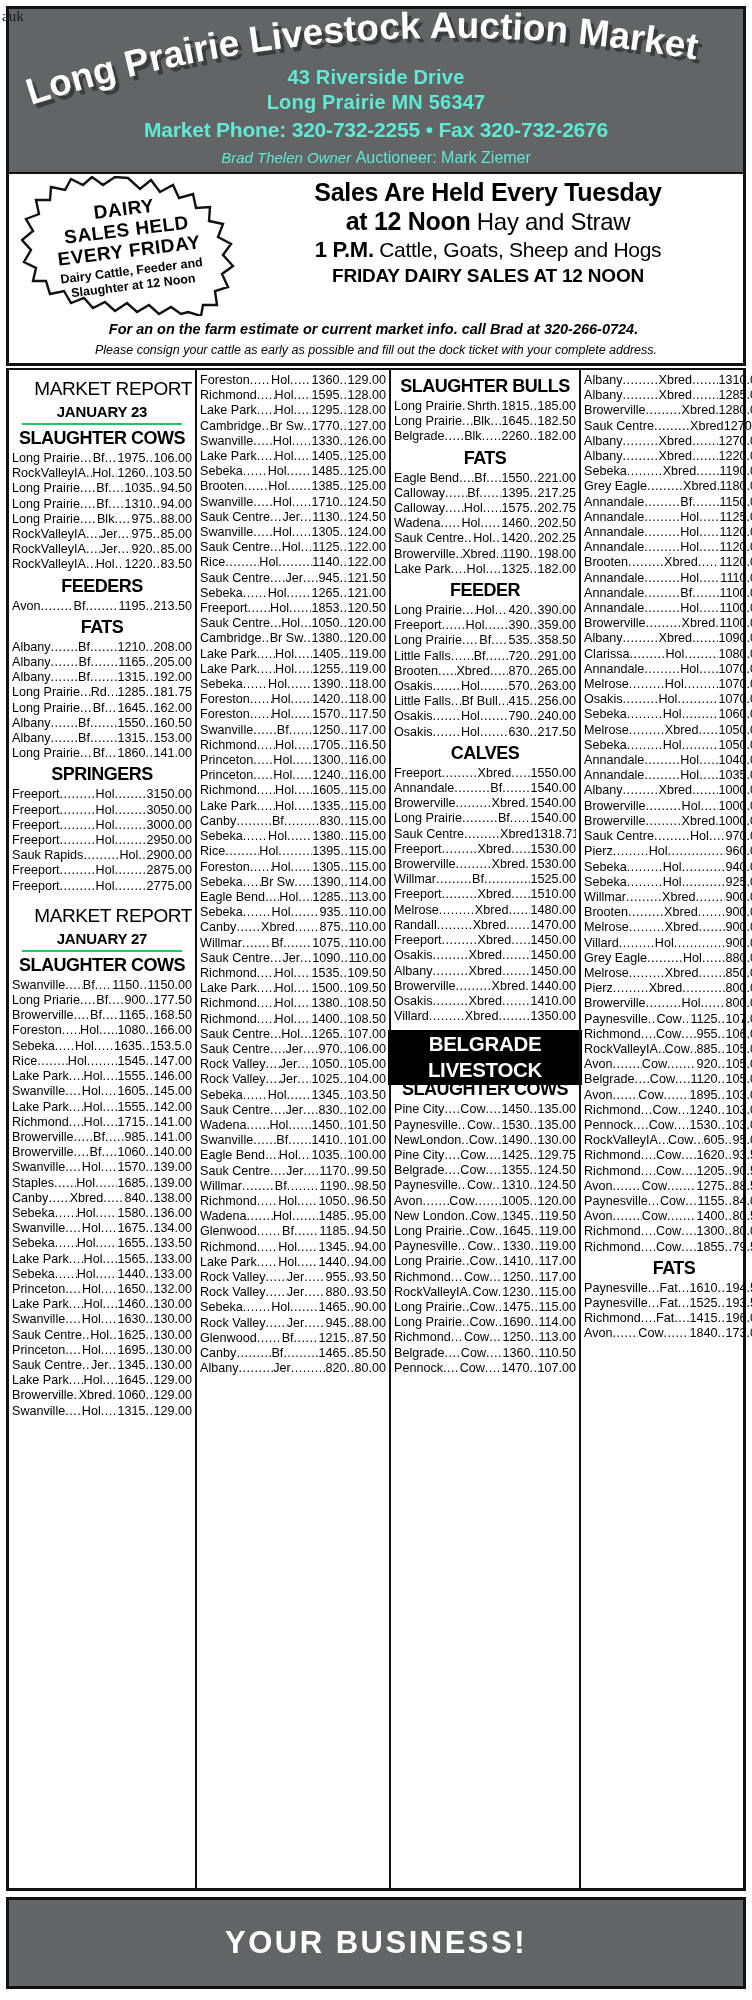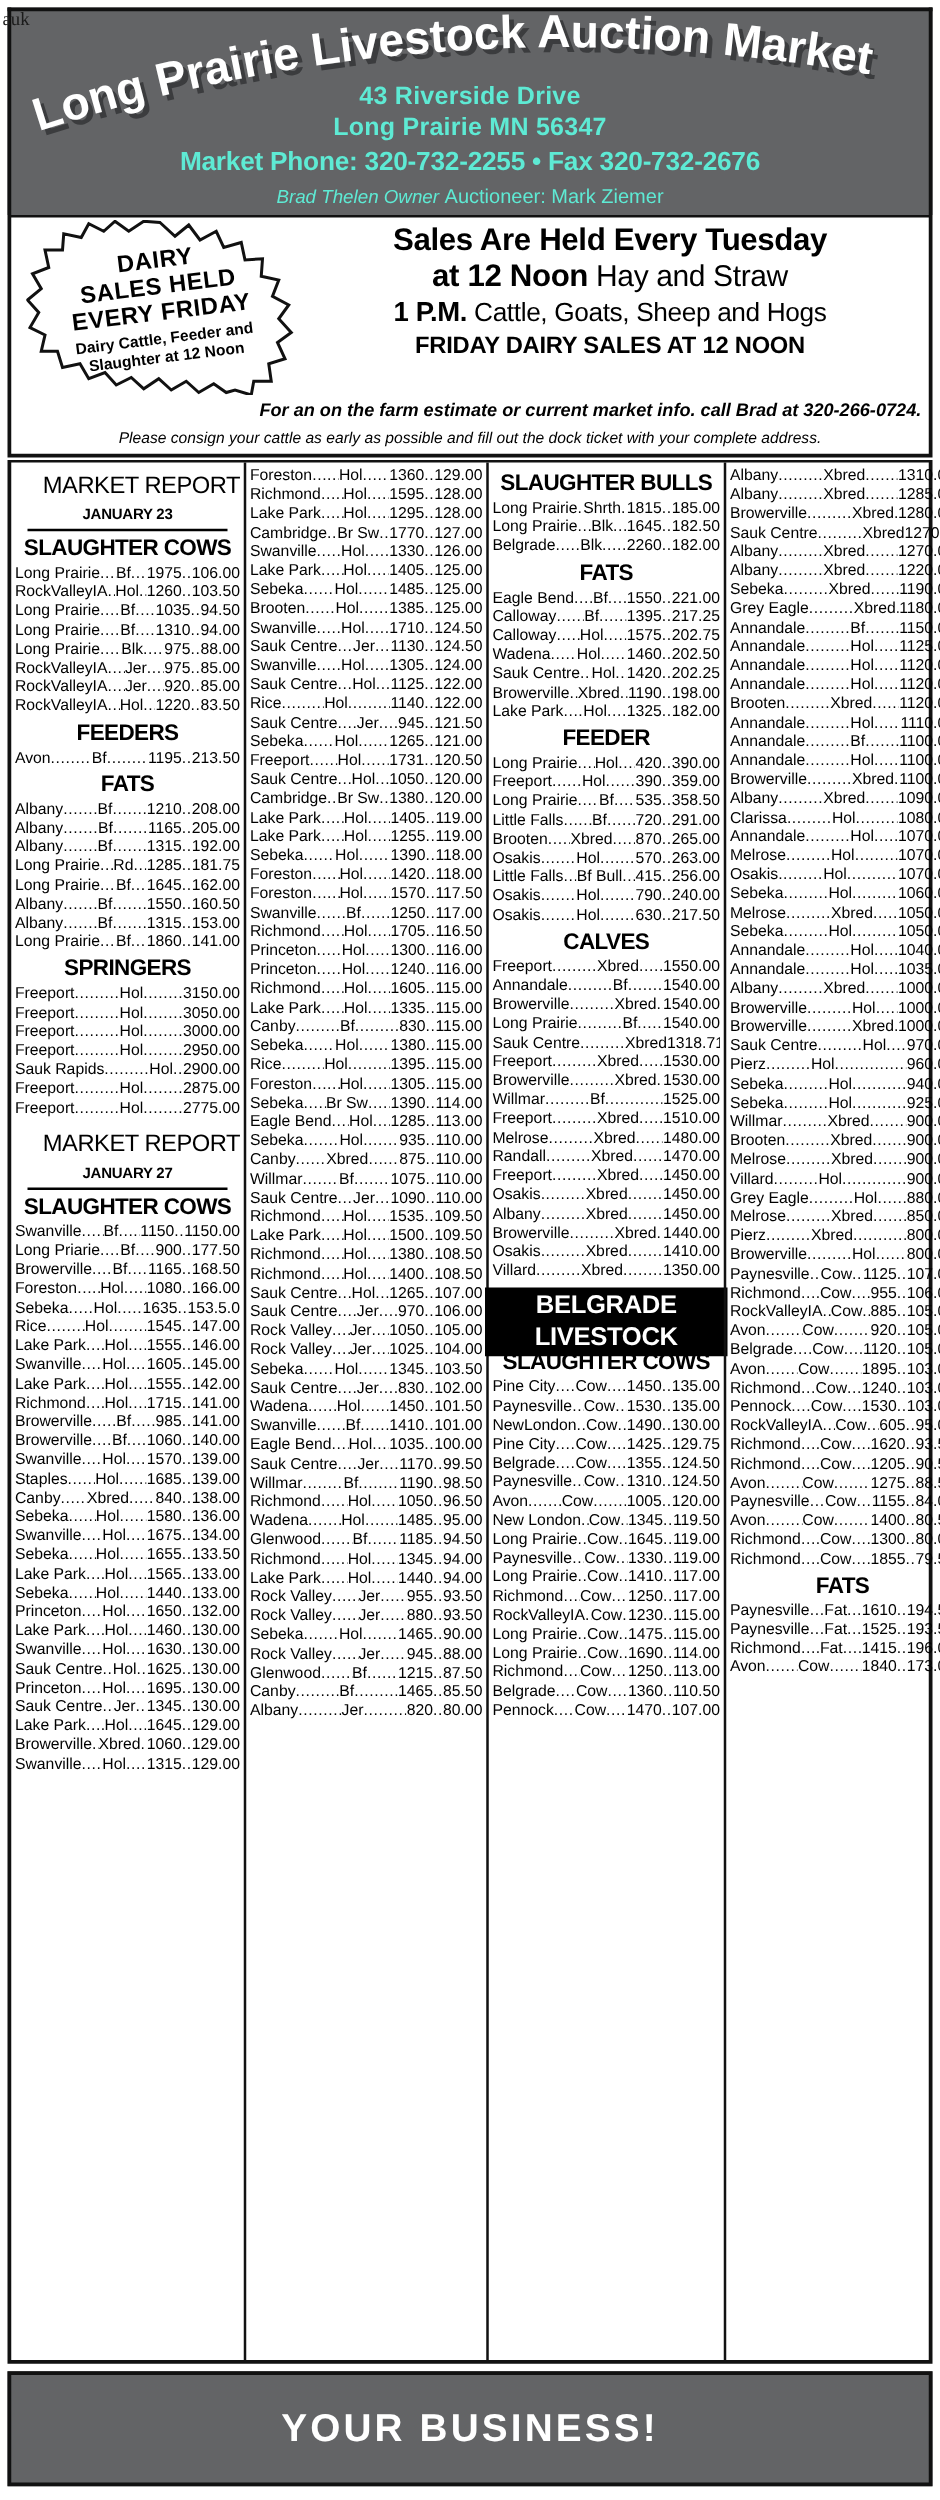--- a/index.html
+++ b/index.html
@@ -89,21 +89,21 @@
   }
   .sales-l1 { font-size: 25px; font-weight: bold; line-height: 29px; letter-spacing:-0.3px;}
   .sales-l2 { font-size: 24px; line-height: 29px; letter-spacing:-0.3px;}
   .sales-l2 b { font-size: 25px; font-weight: bold; }
   .sales-l3 { font-size: 21px; line-height: 28px; letter-spacing:-0.3px;}
   .sales-l3 b { font-size: 22px; font-weight: bold; }
   .sales-l4 { font-size: 19px; font-weight: bold; line-height: 24px; letter-spacing:-0.2px;}
 
   .tagline1 {
     position: absolute; left: 1px; right: 6px; top: 146px;
-    text-align: right; font-style: italic; font-weight: bold;
+    text-align: center; font-style: italic; font-weight: bold;
     font-size: 14.5px; line-height: 18px;
   }
   .tagline2 {
     position: absolute; left: 6px; right: 6px; top: 168px;
     text-align: center; font-style: italic;
     font-size: 12.5px; line-height: 16px;
   }
 
   
   .data-wrap {
@@ -129,23 +129,23 @@
   .c4 { width: 188px; }
 
   .rep-title {
     text-align: right;
     font-size: 19px; font-weight: normal; line-height: 23px;
     letter-spacing: -0.4px;
     margin-top: 4px;
   }
   .rep-date {
     text-align: center;
-    font-size: 12px; font-weight: bold; line-height: 23px;
+    font-size: 15px; font-weight: bold; line-height: 23px;
     letter-spacing: -0.2px;
-    border-bottom: 2px solid #000000;
+    border-bottom: 2px solid #22c55e;
     display: block;
     margin: 0 10px 2px 10px;
   }
   .sec-head {
     text-align: center;
     font-size: 18px; font-weight: bold; line-height: 23px;
     letter-spacing: -0.5px;
     margin: 2px 0 1px 0;
   }
 
@@ -883,21 +883,21 @@
             <span class="d2">........................................</span>
             <span class="wt">1265</span>
             <span class="d3">..</span>
             <span class="pr">121.00</span>
           </div>
           <div class="row">
             <span class="nm">Freeport</span>
             <span class="d1">........................................</span>
             <span class="br">Hol</span>
             <span class="d2">........................................</span>
-            <span class="wt">1731</span>
+            <span class="wt">1853</span>
             <span class="d3">..</span>
             <span class="pr">120.50</span>
           </div>
           <div class="row">
             <span class="nm">Sauk Centre</span>
             <span class="d1">........................................</span>
             <span class="br">Hol</span>
             <span class="d2">........................................</span>
             <span class="wt">1050</span>
             <span class="d3">..</span>

